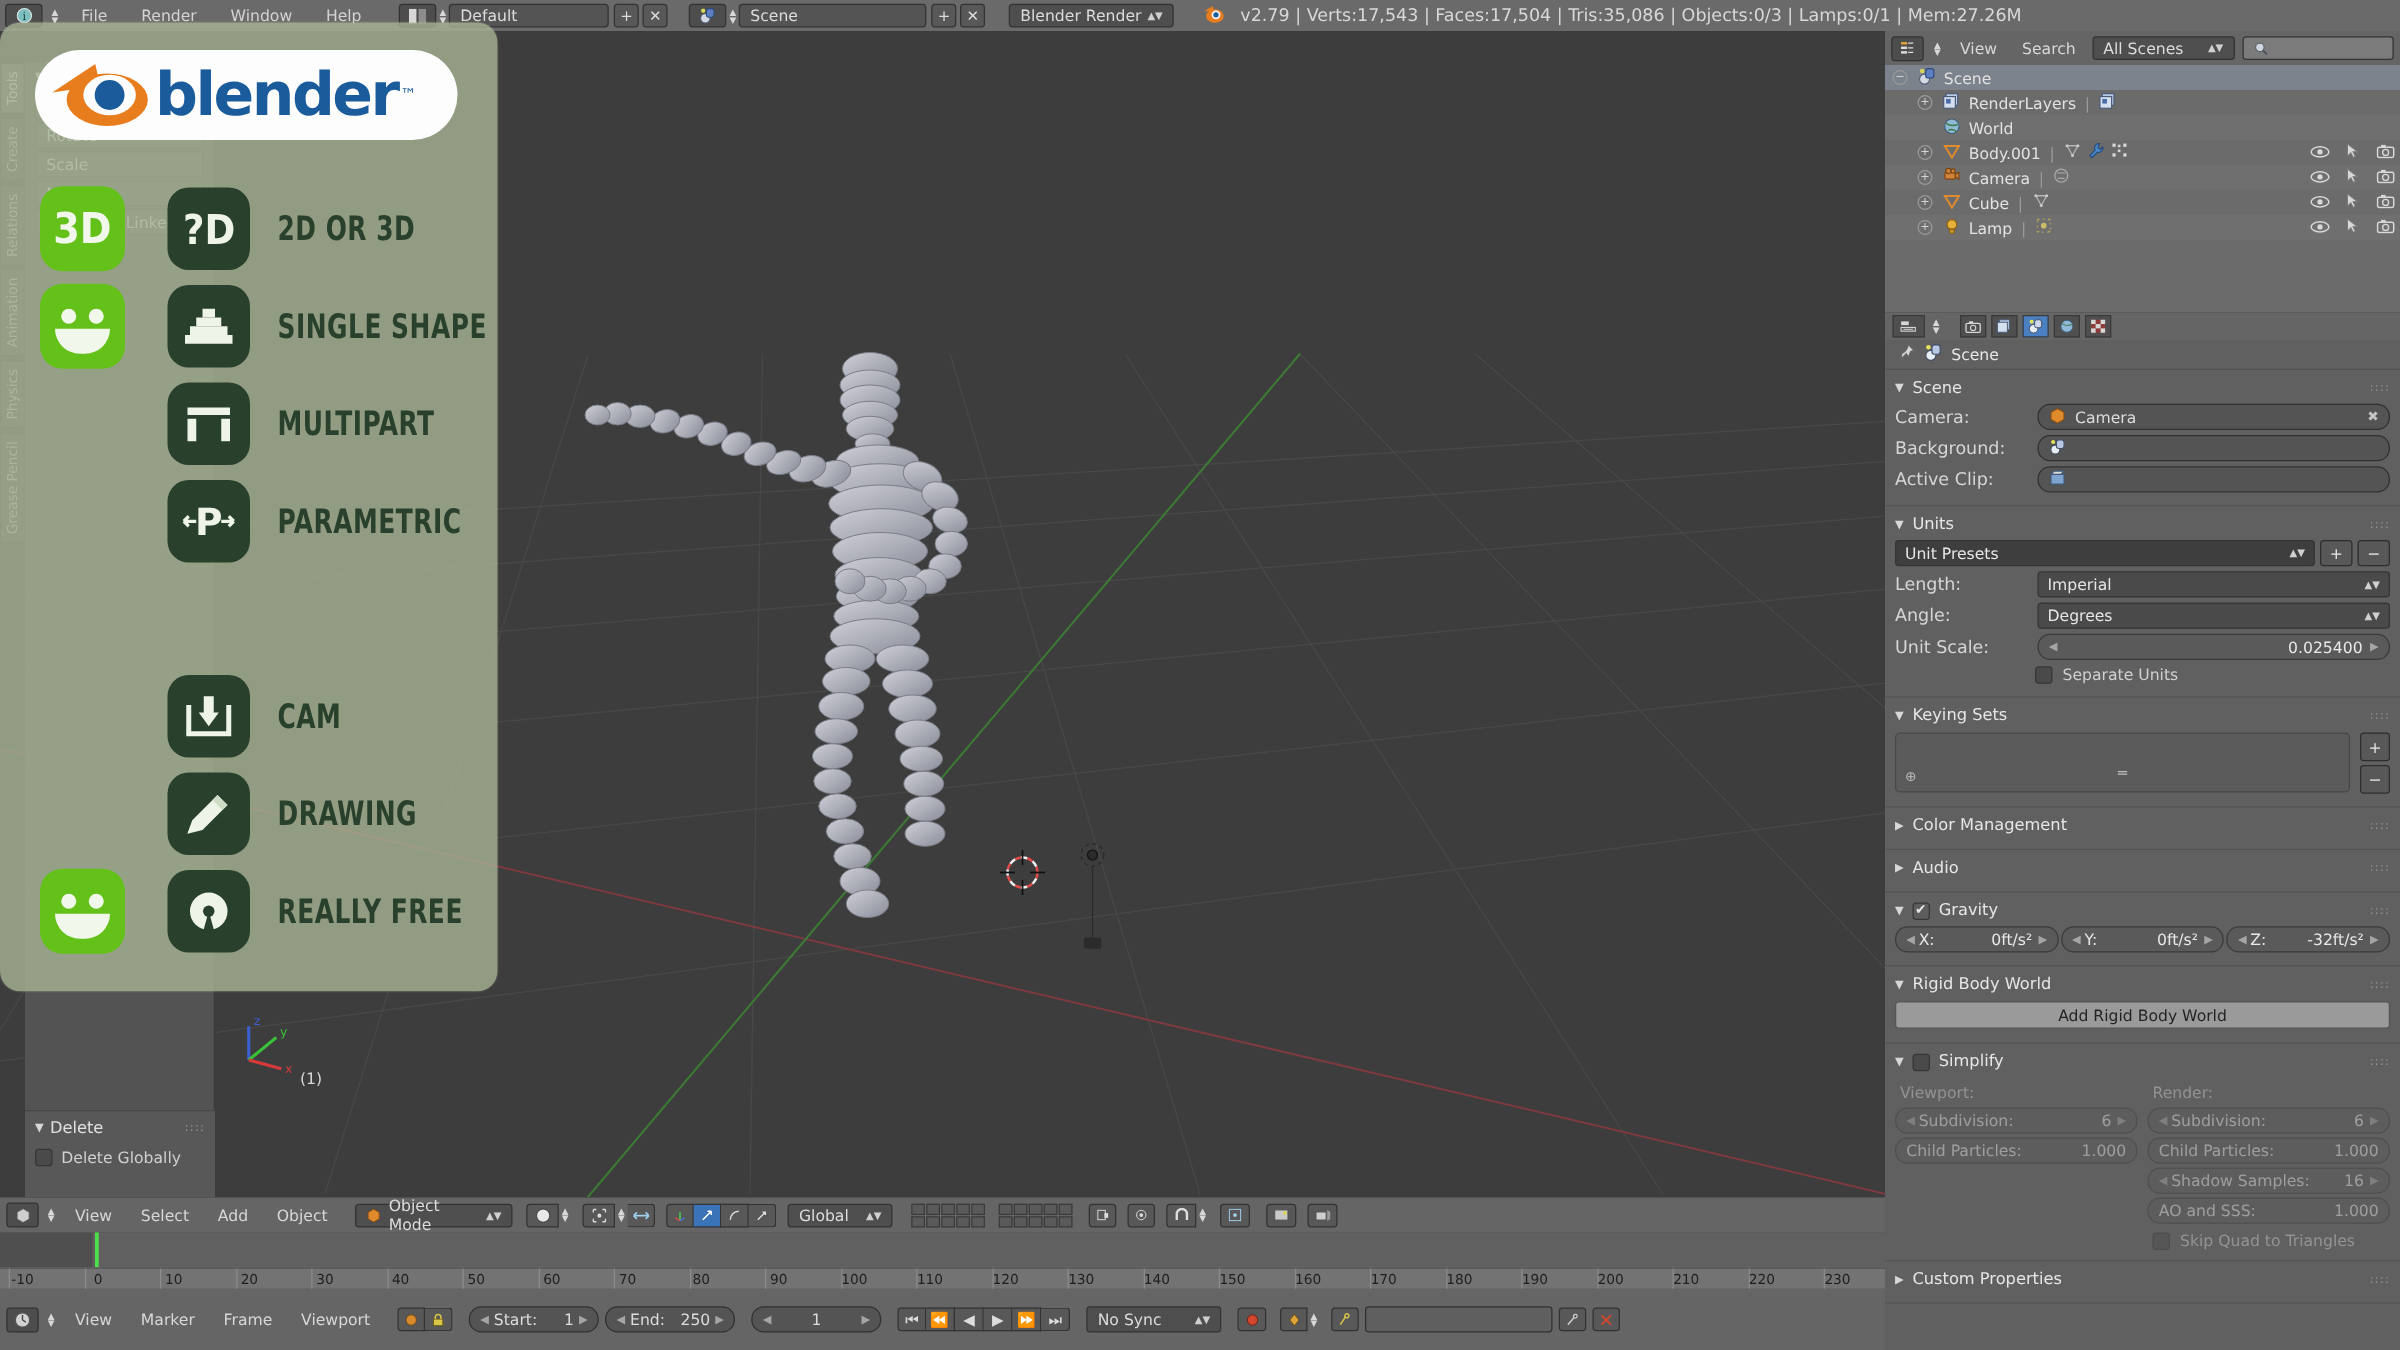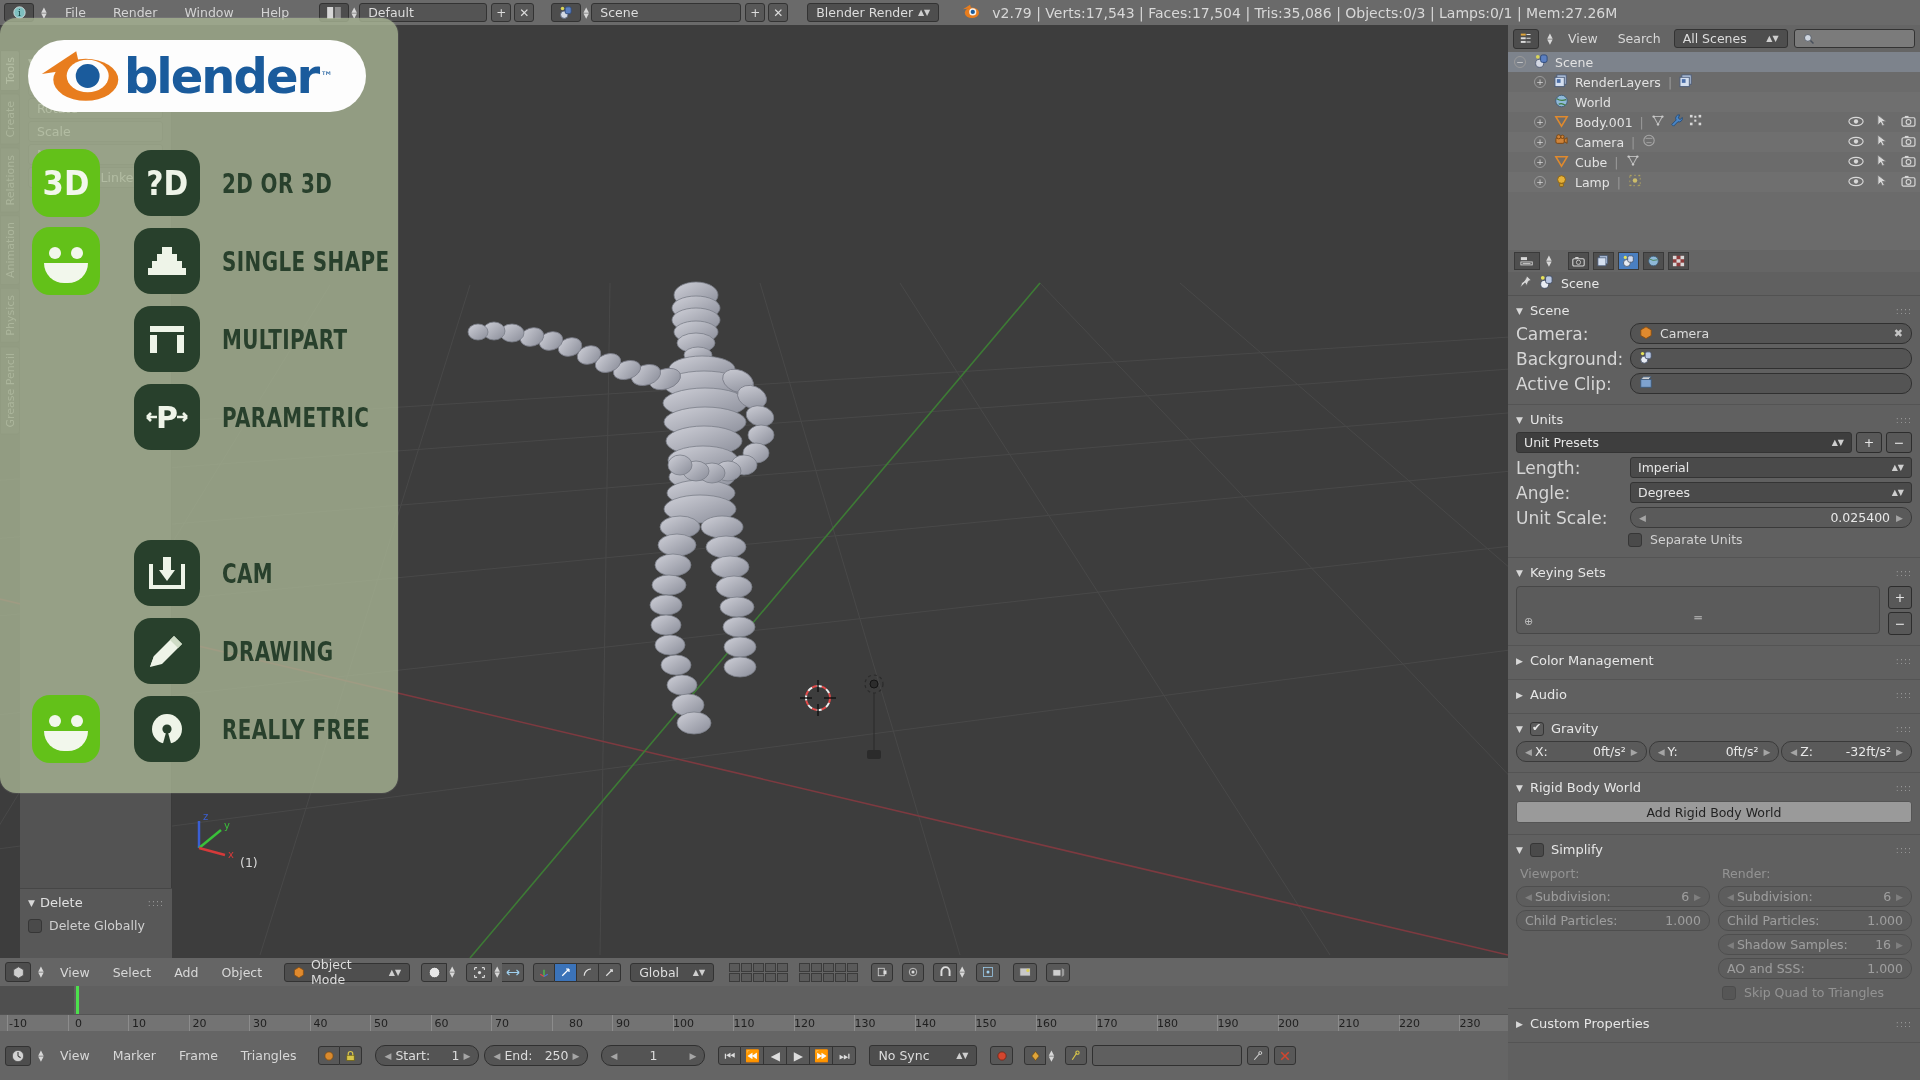--- a/index.html
+++ b/index.html
@@ -127,21 +127,21 @@
             display:flex; align-items:center; justify-content:center; font-size:10px; }
   .tabico.on { background:#4a7fc1; }
   #breadcrumb { height:24px; display:flex; align-items:center; gap:7px;
                 padding:0 10px; color:#e8e8e8; font-size:12.5px;
                 border-bottom:1px solid #525252; }
   .panel { border-bottom:1px solid #545454; padding:4px 0 8px; }
   .phd { display:flex; align-items:center; gap:7px; padding:3px 8px;
          color:#e6e6e6; font-size:13px; }
   .tri { font-size:9px; color:#d8d8d8; }
   .prow { display:flex; align-items:center; padding:2px 8px; gap:6px; }
-  .prow .plabel { width:108px; color:#d6d6d6; font-size:17px; }
+  .prow .plabel { width:108px; color:#d6d6d6; font-size:14px; }
   .pval { flex:1; }
   .selfld { background:#4a4a4a; border:1px solid #343434; border-radius:3px;
             height:21px; display:flex; align-items:center; padding:0 7px;
             color:#e6e6e6; font-size:12.5px; }
   .numfld { background:#5a5a5a; border:1px solid #3a3a3a; border-radius:10px;
             height:21px; display:flex; align-items:center; padding:0 8px;
             color:#e8e8e8; font-size:12.5px; justify-content:space-between; }
   .numfld .ar { color:#a5a5a5; font-size:9px; }
   .dim { opacity:.45; }
   .wide-btn { margin:3px 8px; height:22px; background:#9a9a9a; border:1px solid #555;
@@ -588,21 +588,21 @@
         <div class="tnum" style="left: 260px;">30</div>
         <div class="tick" style="left: 309.5px;"></div>
         <div class="tnum" style="left: 320.5px;">40</div>
         <div class="tick" style="left: 370px;"></div>
         <div class="tnum" style="left: 381px;">50</div>
         <div class="tick" style="left: 430.5px;"></div>
         <div class="tnum" style="left: 441.5px;">60</div>
         <div class="tick" style="left: 491px;"></div>
         <div class="tnum" style="left: 502px;">70</div>
         <div class="tick" style="left: 551.5px;"></div>
-        <div class="tnum" style="left: 576px;">80</div>
+        <div class="tnum" style="left: 561px;">80</div>
         <div class="tick" style="left: 612px;"></div>
         <div class="tnum" style="left: 623px;">90</div>
         <div class="tick" style="left: 672.5px;"></div>
         <div class="tnum" style="left: 683.5px;">100</div>
         <div class="tick" style="left: 733px;"></div>
         <div class="tnum" style="left: 744px;">110</div>
         <div class="tick" style="left: 793.5px;"></div>
         <div class="tnum" style="left: 804.5px;">120</div>
         <div class="tick" style="left: 854px;"></div>
         <div class="tnum" style="left: 865px;">130</div>
@@ -636,21 +636,21 @@
           <path d="M8 8 L8 3.5 M8 8 L11 10" stroke="#444" stroke-width="1.3"></path>
         </svg>
     </div>
     <div class="sp">
         <i>▲</i>
         <i>▼</i>
       </div>
     <div class="mi">View</div>
     <div class="mi">Marker</div>
     <div class="mi">Frame</div>
-    <div class="mi">Triangles</div>
+    <div class="mi">Viewport</div>
 
     <div class="grp" style="margin-left:8px;">
       <div class="sqbtn" style="width:22px;">
         <svg width="12" height="12" viewBox="0 0 16 16">
             <circle cx="8" cy="8" r="5.5" fill="#d98a2e" stroke="#7a4a10"></circle>
           </svg>
       </div>
       <div class="sqbtn" style="width:22px;">
         <svg width="11" height="12" viewBox="0 0 14 16">
             <rect x="2" y="7" width="10" height="7" fill="#d8c54a" stroke="#6b5f12"></rect>

